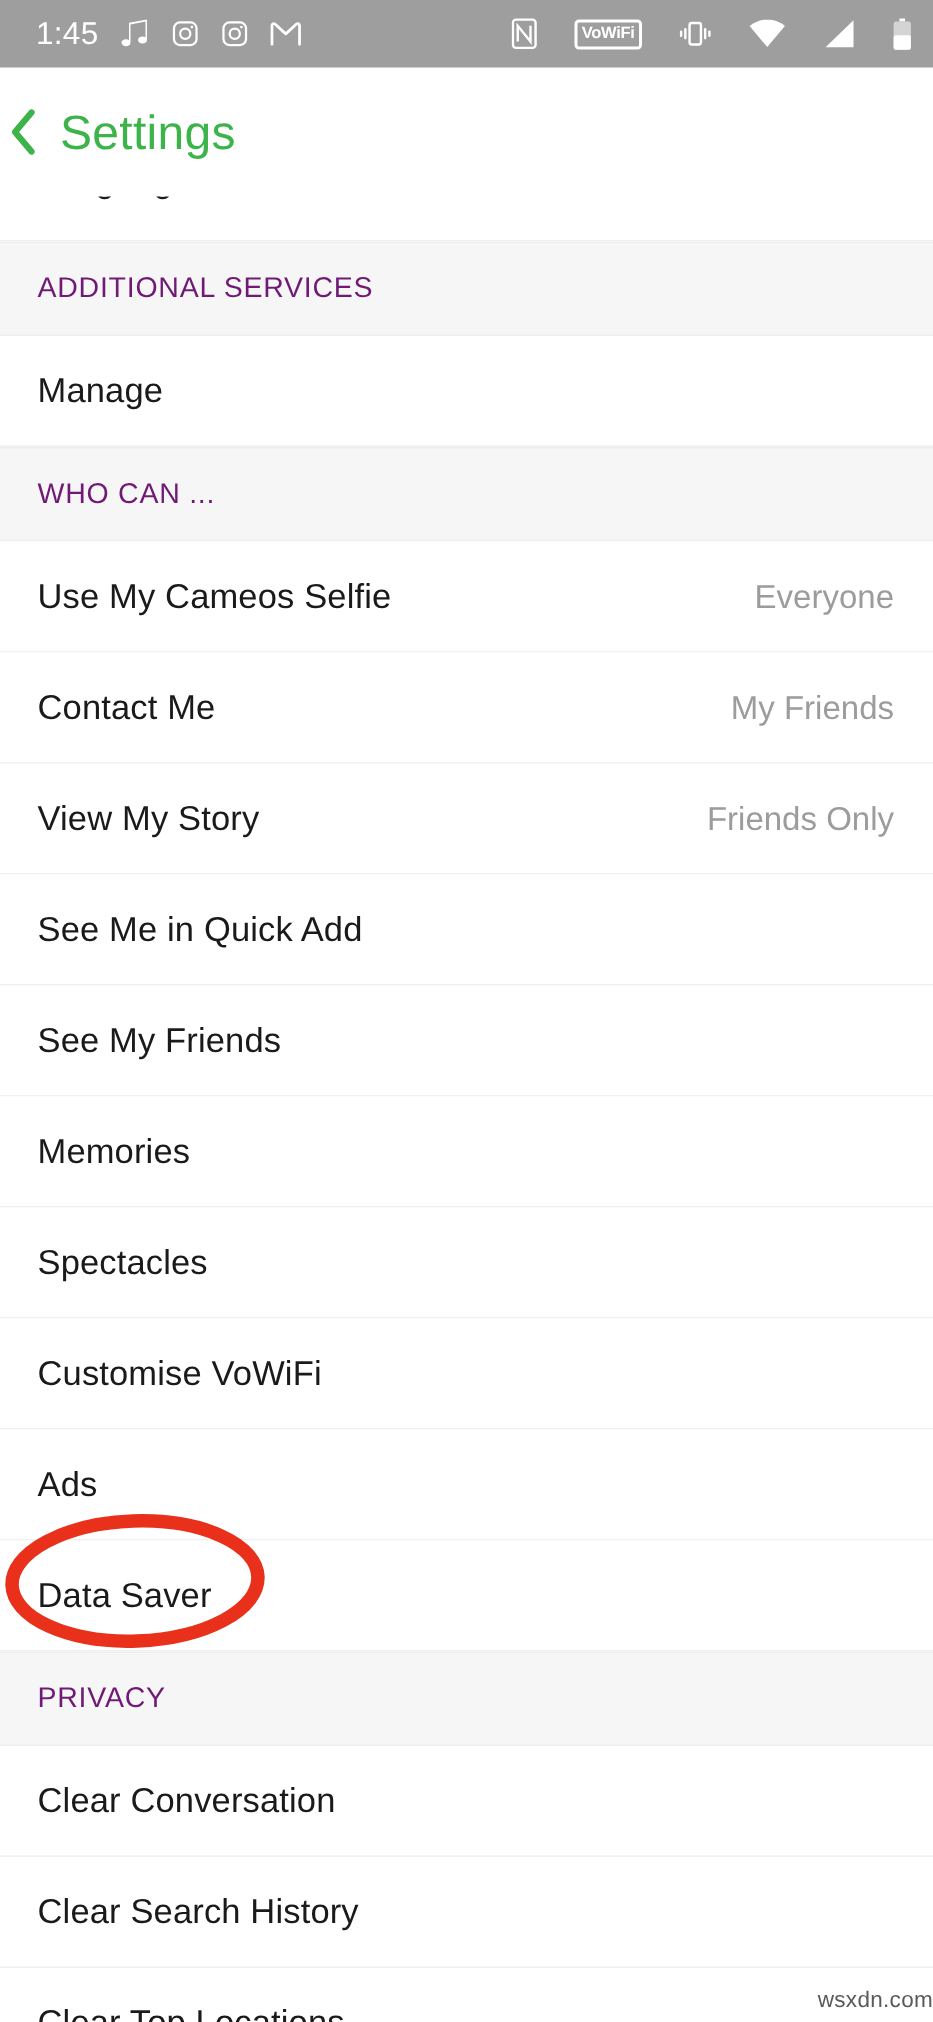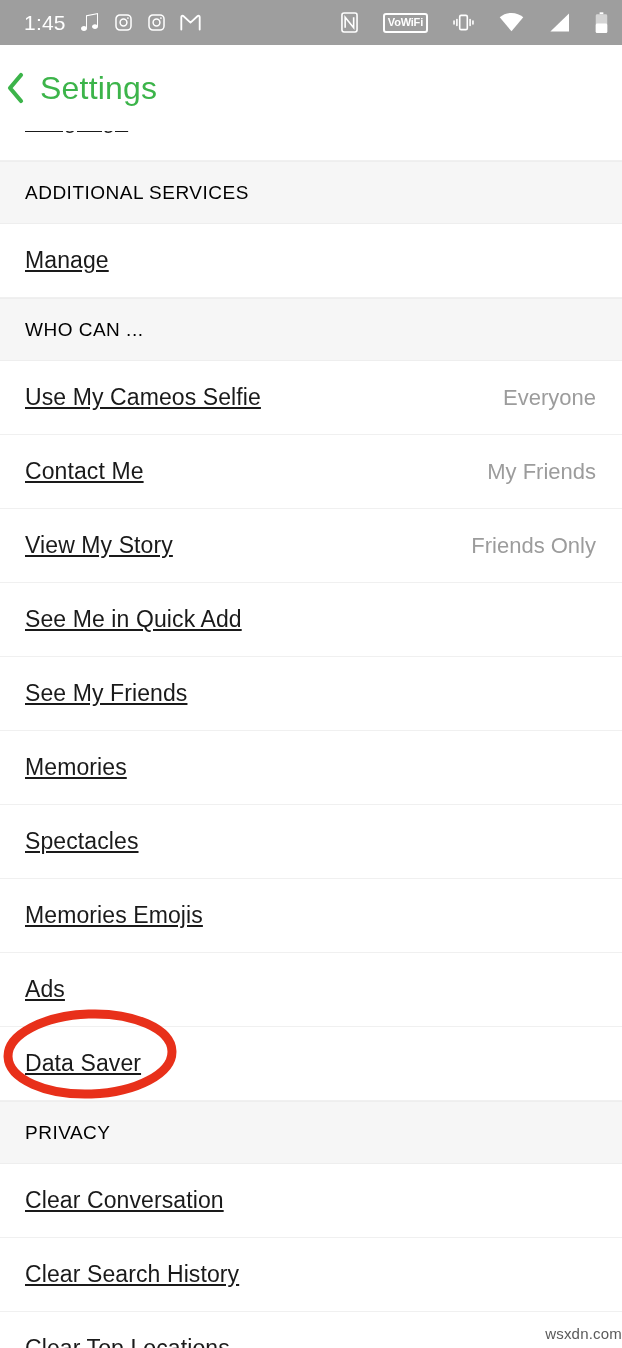--- a/index.html
+++ b/index.html
@@ -64,21 +64,21 @@
   .row {
     position:relative;
     height:74px;
     display:flex;
     align-items:center;
     padding:0 26px 0 25px;
     background:#ffffff;
     border-bottom:1px solid #f0f0f0;
     cursor:pointer;
   }
-  .row-label { font-size:23px; color:#1a1a1a; font-weight:400; letter-spacing:0.1px;text-decoration:underline; }
+  .row-label { font-size:23px; color:#1a1a1a; font-weight:400; letter-spacing:0.1px; }
   .row-value { margin-left:auto; font-size:22px; color:#9c9c9c; font-weight:400; }
 
   
   .row.clipped {
     height:30px;
     align-items:flex-start;
     overflow:hidden;
   }
   .row.clipped .row-label { display:block; margin-top:-24px; }
 
@@ -86,21 +86,21 @@
     height:63px;
     display:flex;
     align-items:center;
     padding:0 25px;
     background:#f6f6f6;
     border-top:1px solid #eeeeee;
     border-bottom:1px solid #eeeeee;
   }
   .section-header-label {
     font-size:19px;
-    color:#000000;
+    color:#701a75;
     font-weight:400;
     letter-spacing:0.5px;
   }
 
   
   .annotation-circle {
     position:absolute;
     left:2px;
     top:1008px;
     width:176px;
@@ -250,21 +250,21 @@
     </div>
     <div class="row">
       <span class="row-label">Memories</span>
       <span class="row-value"></span>
     </div>
     <div class="row">
       <span class="row-label">Spectacles</span>
       <span class="row-value"></span>
     </div>
     <div class="row">
-      <span class="row-label">Memories Emojis</span>
+      <span class="row-label">Customise VoWiFi</span>
       <span class="row-value"></span>
     </div>
     <div class="row">
       <span class="row-label">Ads</span>
       <span class="row-value"></span>
     </div>
     <div class="row">
       <span class="row-label">Data Saver</span>
       <span class="row-value"></span>
     </div>

